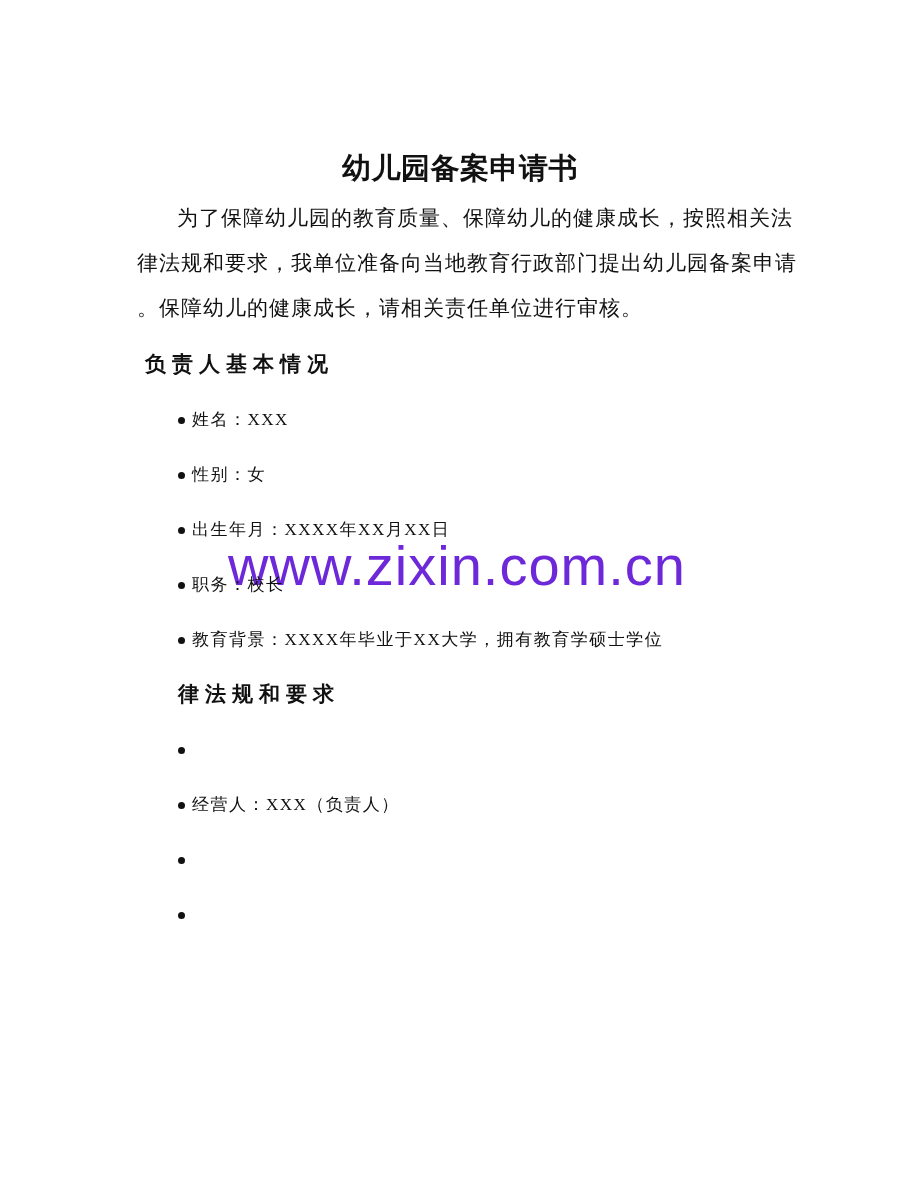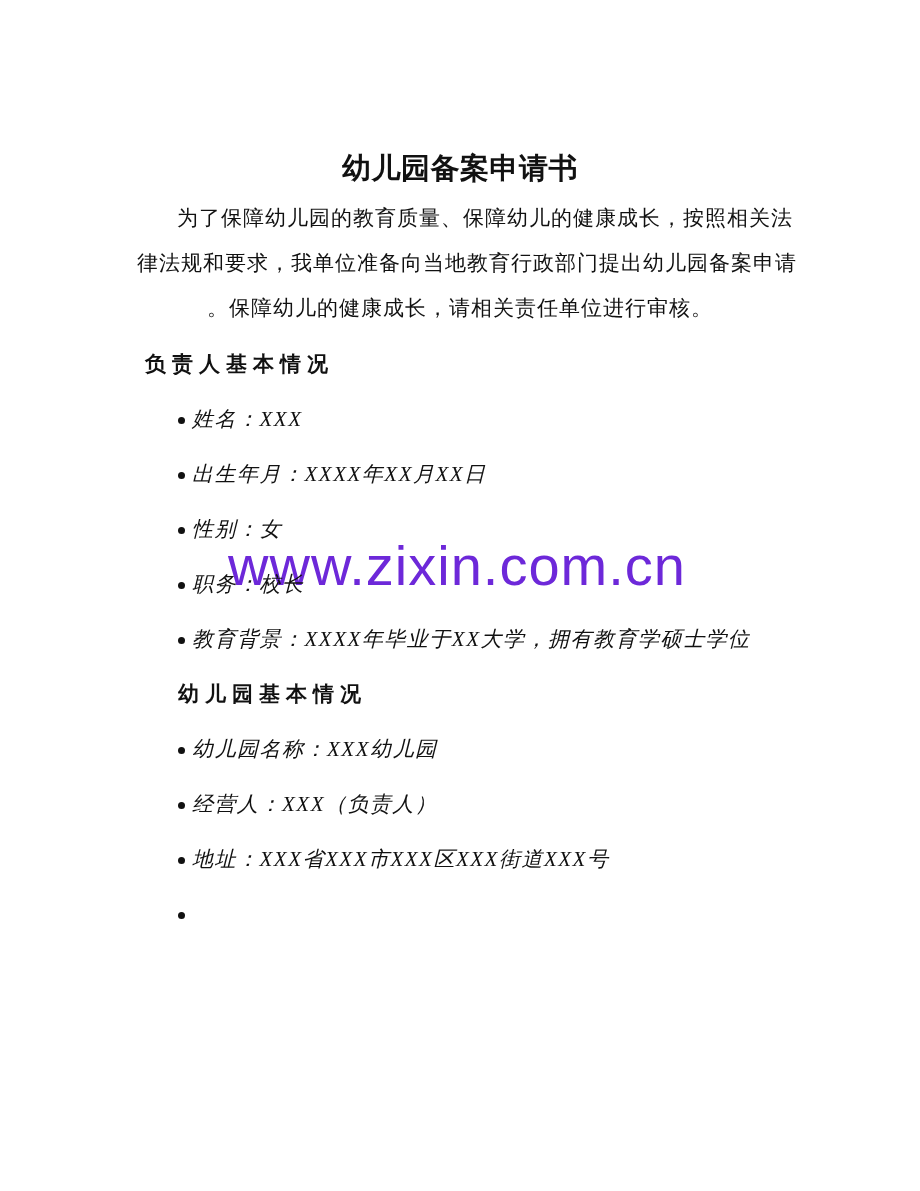--- a/index.html
+++ b/index.html
@@ -44,39 +44,38 @@
     font-size: 29px;
     font-weight: 700;
     letter-spacing: 0.5px;
   }
   .para {
     margin-top: 5px;
     font-size: 21px;
     line-height: 45px;
     letter-spacing: 1px;
   }
-  .pline { white-space: nowrap; text-align: center; }
+  .pline { white-space: nowrap; }
   .pline.indent { text-indent: 40px; }
   .heading {
     margin: 0 0 0 41px;
     height: 55px;
     line-height: 55px;
     font-size: 21px;
     font-weight: 700;
     letter-spacing: 6px;
   }
   .heading.first { margin-top: 6px; margin-left: 8px; }
   .bullet-item {
     margin-left: 41px;
     height: 55px;
     line-height: 55px;
-    font-size: 21px;
+    font-size: 17px;
     letter-spacing: 1.5px;
     white-space: nowrap;
-    font-style: italic;
   }
   .dot {
     display: inline-block;
     width: 7px;
     height: 7px;
     border-radius: 50%;
     background: #111111;
     margin-right: 7px;
     vertical-align: middle;
     position: relative;
@@ -100,44 +99,44 @@
       <div class="pline">。保障幼儿的健康成长，请相关责任单位进行审核。</div>
     </div>
 
     <div class="section">
       <h2 class="heading first">负责人基本情况</h2>
 
       <div class="bullet-item">
         <span class="dot"></span><span>姓名：XXX</span>
       </div>
       <div class="bullet-item">
-        <span class="dot"></span><span>出生年月：XXXX年XX月XX日</span>
+        <span class="dot"></span><span>性别：女</span>
       </div>
       <div class="bullet-item">
-        <span class="dot"></span><span>性别：女</span>
+        <span class="dot"></span><span>出生年月：XXXX年XX月XX日</span>
       </div>
       <div class="bullet-item">
         <span class="dot"></span><span>职务：校长</span>
       </div>
       <div class="bullet-item">
         <span class="dot"></span><span>教育背景：XXXX年毕业于XX大学，拥有教育学硕士学位</span>
       </div>
     </div>
 
     <div class="section">
-      <h2 class="heading">幼儿园基本情况</h2>
+      <h2 class="heading">律法规和要求</h2>
 
       <div class="bullet-item">
-        <span class="dot"></span><span>幼儿园名称：XXX幼儿园</span>
+        <span class="dot"></span>
       </div>
       <div class="bullet-item">
         <span class="dot"></span><span>经营人：XXX（负责人）</span>
       </div>
       <div class="bullet-item">
-        <span class="dot"></span><span>地址：XXX省XXX市XXX区XXX街道XXX号</span>
+        <span class="dot"></span>
       </div>
       <div class="bullet-item">
         <span class="dot"></span>
       </div>
     </div>
 
   </div>
 </div>
 
 </body></html>

